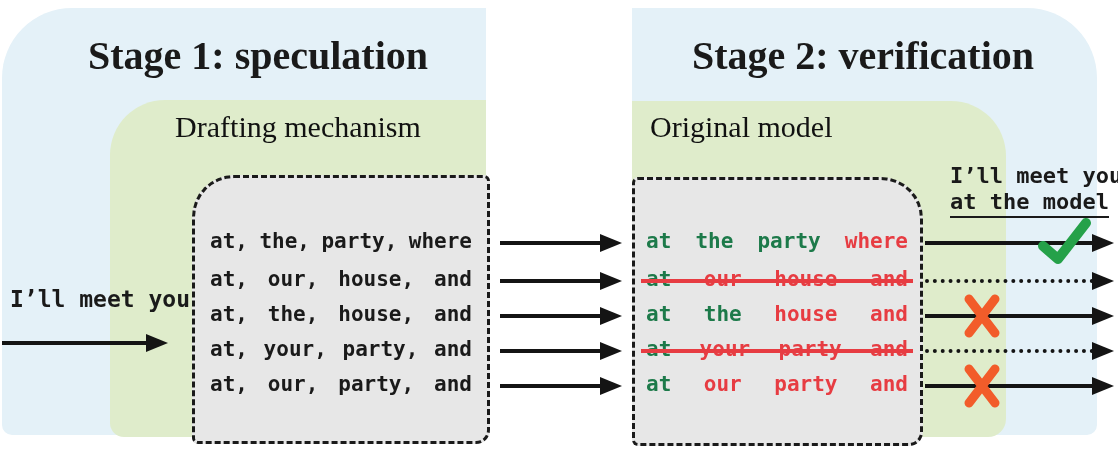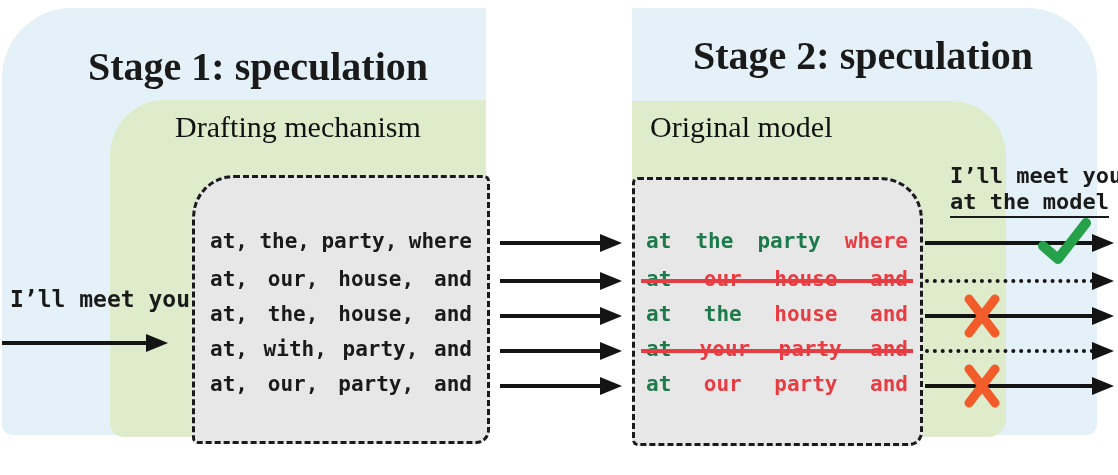--- a/index.html
+++ b/index.html
@@ -4,21 +4,21 @@
 <style>
   html,body{margin:0;padding:0;background:#fff;}
   .canvas{position:relative;width:1118px;height:475px;background:#fff;overflow:hidden;
           font-family:"Liberation Sans",sans-serif;}
   .rect{position:absolute;}
   .blue1{left:2px;top:8px;width:484px;height:427px;border-radius:70px 0 0 10px;}
   .green1{left:110px;top:100px;width:376px;height:337px;border-radius:55px 0 0 14px;}
   .blue2{left:632px;top:8px;width:465px;height:427px;border-radius:0 70px 10px 0;}
   .green2{left:632px;top:101px;width:374px;height:336px;border-radius:0 55px 18px 0;}
   .title{position:absolute;font:bold 40px "Liberation Serif",serif;color:#1a1a1a;text-align:center;white-space:nowrap;}
-  .t1{left:30px;top:32px;width:456px;margin-top:11px;}
+  .t1{left:30px;top:32px;width:456px;}
   .t2{left:640px;top:32px;width:446px;}
   .sub{position:absolute;font:30px "Liberation Serif",serif;color:#111;white-space:nowrap;}
   .s1{left:110px;top:110px;width:376px;text-align:center;}
   .s2{left:650px;top:110px;}
   .box{position:absolute;border:3px dashed #1a1a1a;box-sizing:border-box;}
   .b1{left:192px;top:175px;width:298px;height:269px;border-radius:42px 6px 14px 6px;}
   .b2{left:632px;top:177px;width:291px;height:269px;border-radius:6px 42px 14px 6px;}
   .mono{position:absolute;font:600 23px "DejaVu Sans Mono",monospace;color:#1a1a1a;white-space:nowrap;}
   .input-label{left:10px;top:286px;}
   .result{left:950px;top:163px;font-size:22px;line-height:26px;}
@@ -37,21 +37,21 @@
 </head>
 <body>
 
 <div class="canvas">
   <div class="rect blue1" style="background: rgb(228, 241, 248);"></div>
   <div class="rect blue2" style="background: rgb(228, 241, 248);"></div>
   <div class="rect green1" style="background: rgb(223, 236, 203);"></div>
   <div class="rect green2" style="background: rgb(223, 236, 203);"></div>
 
   <div class="title t1">Stage 1: speculation</div>
-  <div class="title t2">Stage 2: speculation</div>
+  <div class="title t2">Stage 2: verification</div>
   <div class="sub s1">Drafting mechanism</div>
   <div class="sub s2">Original model</div>
 
   <div class="box b1" style="background: rgb(231, 231, 231);"></div>
   <div class="box b2" style="background: rgb(231, 231, 231);"></div>
 
   <div class="mono input-label">I’ll meet you</div>
 
   <div class="mono result">
     <div>I’ll meet you</div>
@@ -72,21 +72,21 @@
         <span>and</span>
       </div>
       <div class="seq" style="left: 210px; top: 302px; width: 262px;">
         <span>at,</span>
         <span>the,</span>
         <span>house,</span>
         <span>and</span>
       </div>
       <div class="seq" style="left: 210px; top: 337px; width: 262px;">
         <span>at,</span>
-        <span>with,</span>
+        <span>your,</span>
         <span>party,</span>
         <span>and</span>
       </div>
       <div class="seq" style="left: 210px; top: 372px; width: 262px;">
         <span>at,</span>
         <span>our,</span>
         <span>party,</span>
         <span>and</span>
       </div>
       <div class="seq" style="left: 646px; top: 229px; width: 262px;">

